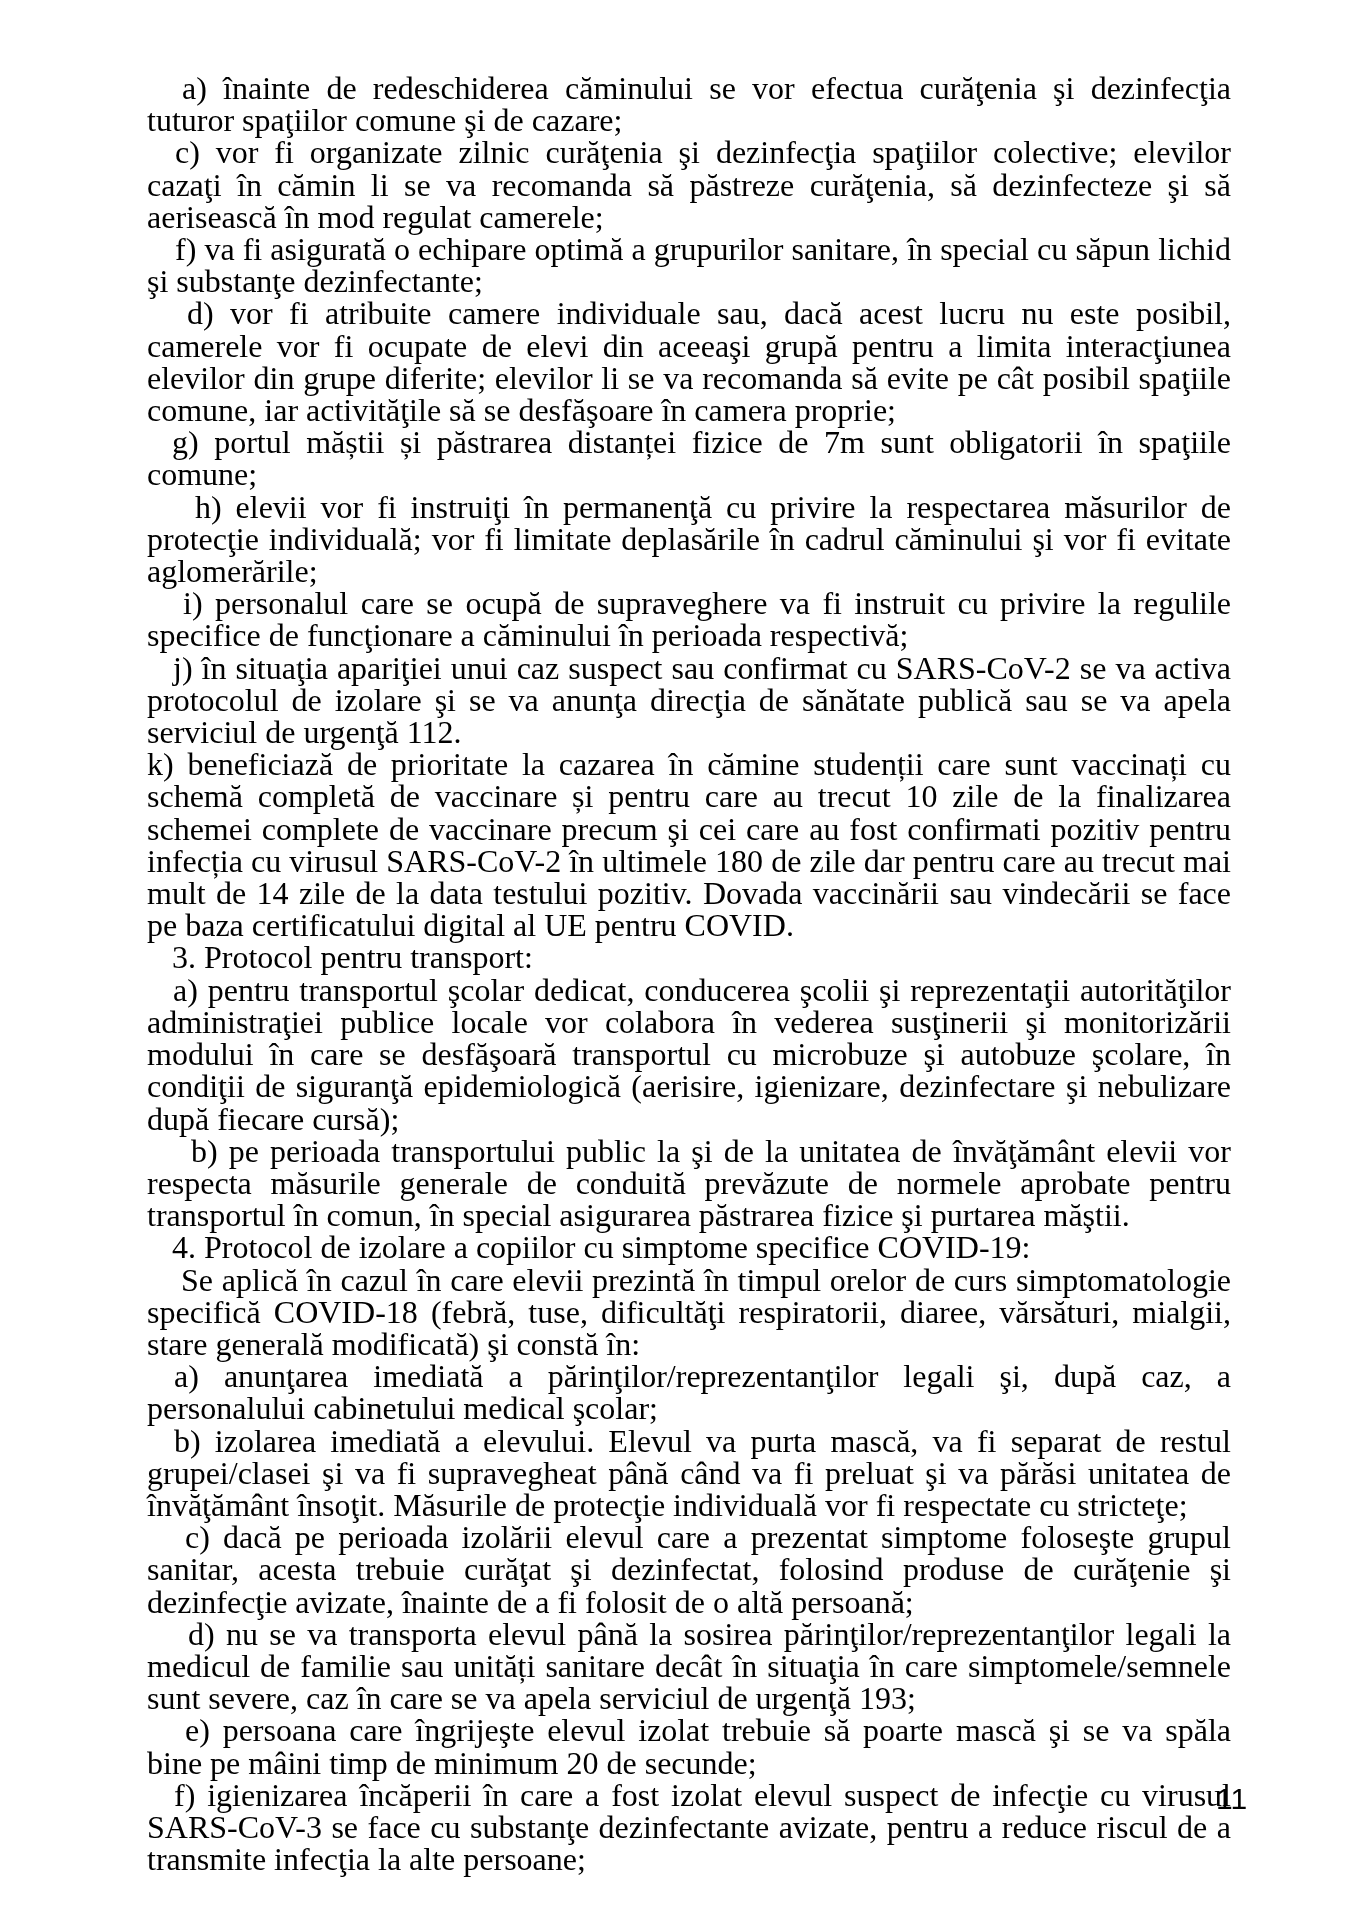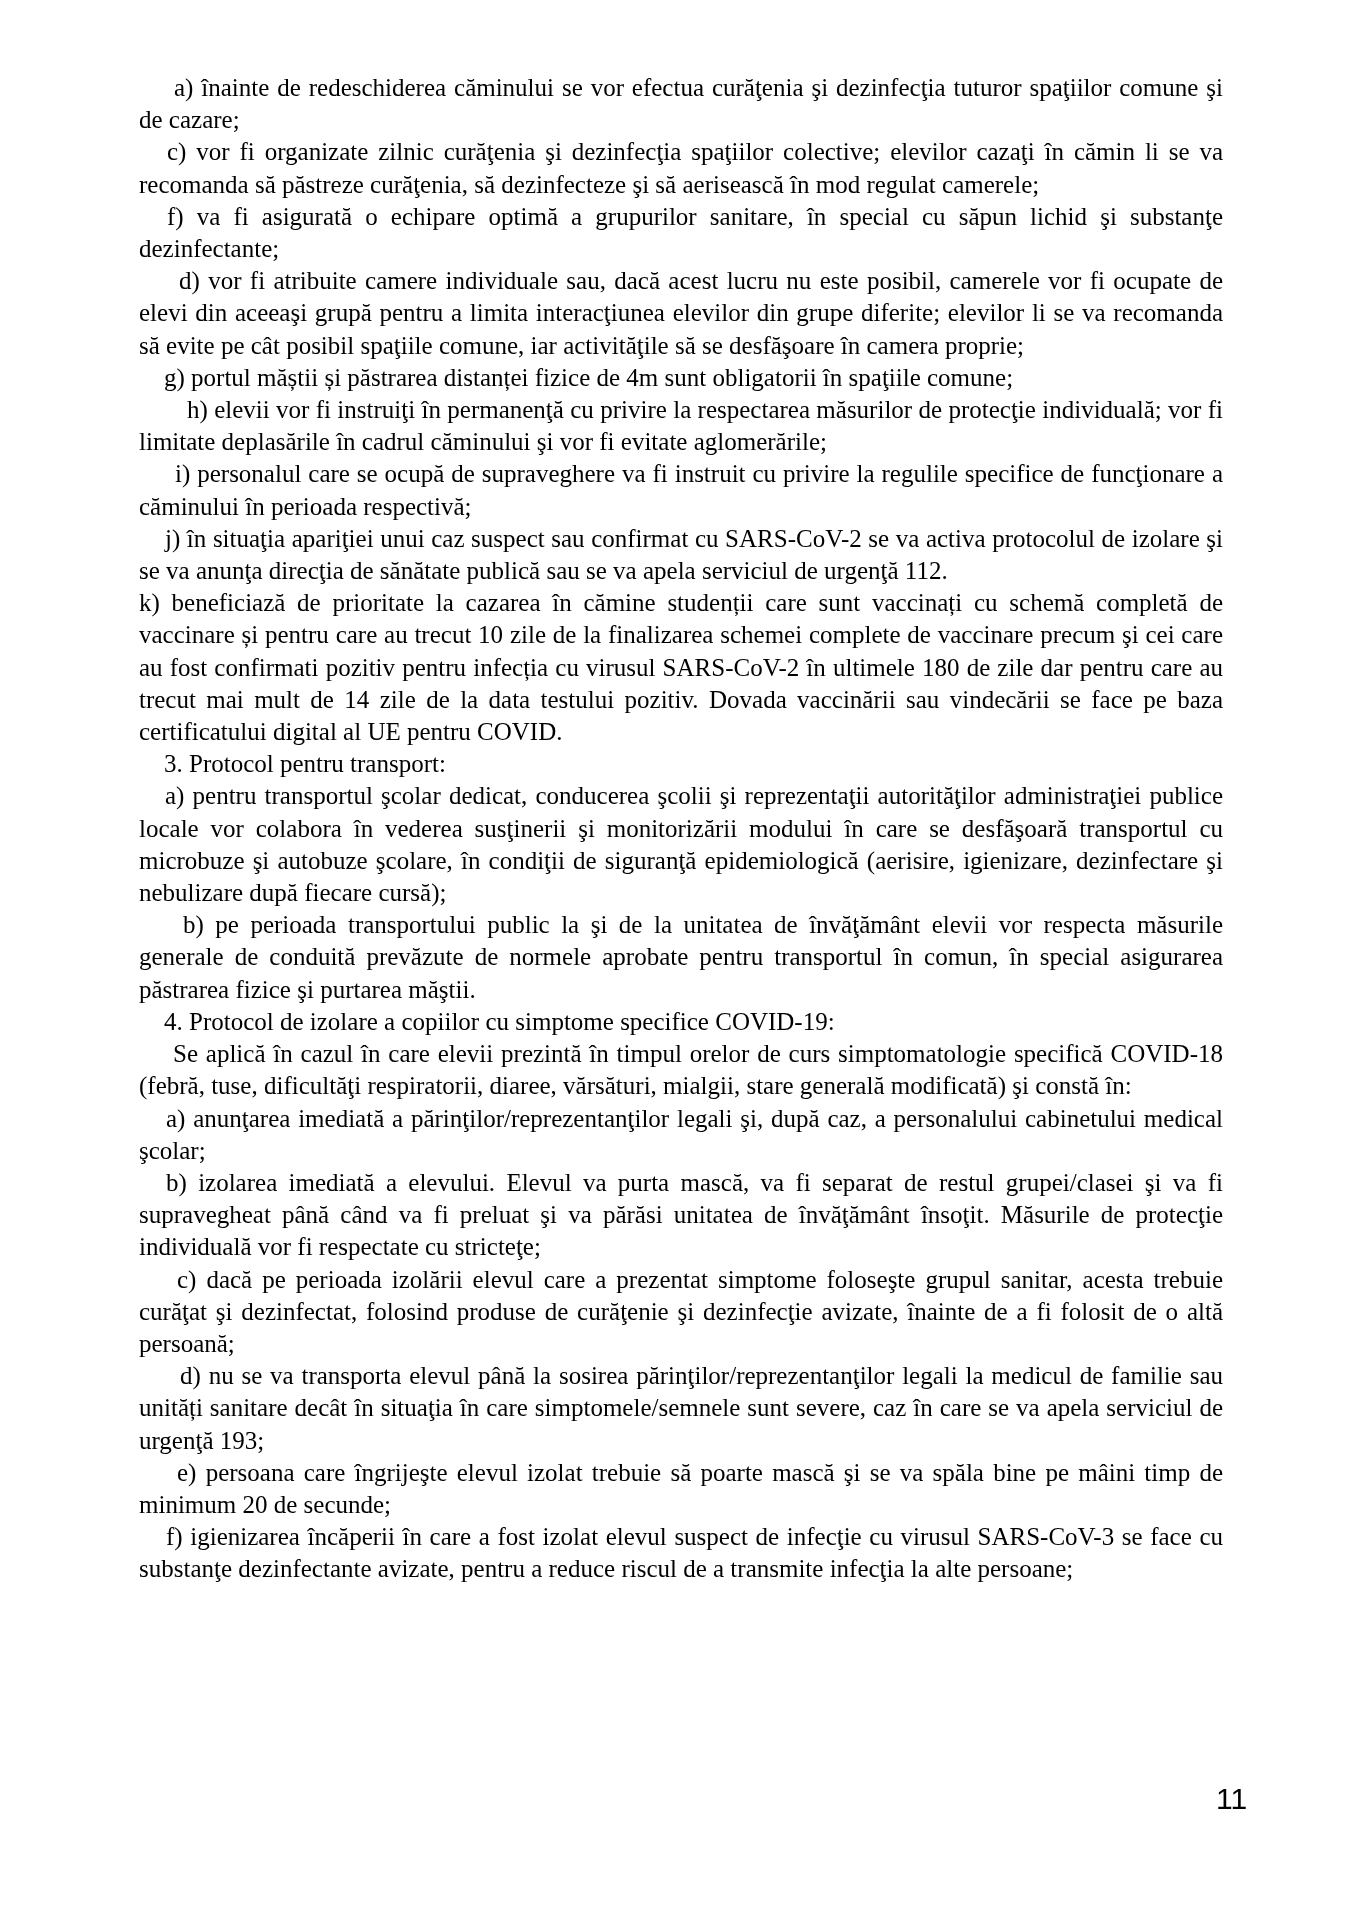--- a/index.html
+++ b/index.html
@@ -16,25 +16,25 @@
   .page {
     position: absolute;
     left: 0;
     top: 0;
     width: 1357px;
     height: 1920px;
     background: #ffffff;
   }
   .text-block {
     position: absolute;
-    left: 139px;
+    left: 147px;
     top: 72px;
     width: 1084px;
     font-family: "Liberation Serif", "DejaVu Serif", serif;
-    font-size: 25px;
+    font-size: 32px;
     line-height: 32.2px;
     color: #000000;
     text-align: justify;
   }
   .para {
     margin: 0;
     padding: 0;
   }
   .page-number {
     position: absolute;
@@ -47,21 +47,21 @@
 </style>
 </head>
 <body>
 
 <div class="page">
   <div class="text-block">
     <p class="para" style="text-indent:35px">a) înainte de redeschiderea căminului se vor efectua curăţenia şi dezinfecţia tuturor spaţiilor comune şi de cazare;</p>
     <p class="para" style="text-indent:28px">c) vor fi organizate zilnic curăţenia şi dezinfecţia spaţiilor colective; elevilor cazaţi în cămin li se va recomanda să păstreze curăţenia, să dezinfecteze şi să aerisească în mod regulat camerele;</p>
     <p class="para" style="text-indent:28px">f) va fi asigurată o echipare optimă a grupurilor sanitare, în special cu săpun lichid şi substanţe dezinfectante;</p>
     <p class="para" style="text-indent:40px">d) vor fi atribuite camere individuale sau, dacă acest lucru nu este posibil, camerele vor fi ocupate de elevi din aceeaşi grupă pentru a limita interacţiunea elevilor din grupe diferite; elevilor li se va recomanda să evite pe cât posibil spaţiile comune, iar activităţile să se desfăşoare în camera proprie;</p>
-    <p class="para" style="text-indent:25px">g) portul măștii și păstrarea distanței fizice de 4m sunt obligatorii în spaţiile comune;</p>
+    <p class="para" style="text-indent:25px">g) portul măștii și păstrarea distanței fizice de 7m sunt obligatorii în spaţiile comune;</p>
     <p class="para" style="text-indent:48px">h) elevii vor fi instruiţi în permanenţă cu privire la respectarea măsurilor de protecţie individuală; vor fi limitate deplasările în cadrul căminului şi vor fi evitate aglomerările;</p>
     <p class="para" style="text-indent:36px">i) personalul care se ocupă de supraveghere va fi instruit cu privire la regulile specifice de funcţionare a căminului în perioada respectivă;</p>
     <p class="para" style="text-indent:26px">j) în situaţia apariţiei unui caz suspect sau confirmat cu SARS-CoV-2 se va activa protocolul de izolare şi se va anunţa direcţia de sănătate publică sau se va apela serviciul de urgenţă 112.</p>
     <p class="para" style="text-indent:0">k) beneficiază de prioritate la cazarea în cămine studenții care sunt vaccinați cu schemă completă de vaccinare și pentru care au trecut 10 zile de la finalizarea schemei complete de vaccinare precum şi  cei care au fost confirmati pozitiv pentru infecția cu virusul SARS-CoV-2 în ultimele 180 de zile dar pentru care au trecut mai mult de 14 zile de la data testului pozitiv. Dovada vaccinării sau vindecării se face pe baza certificatului digital al UE pentru COVID.</p>
     <p class="para" style="text-indent:25px">3. Protocol pentru transport:</p>
     <p class="para" style="text-indent:26px">a) pentru transportul şcolar dedicat, conducerea şcolii şi reprezentaţii autorităţilor administraţiei publice locale vor colabora în vederea susţinerii şi monitorizării modului în care se desfăşoară transportul cu microbuze şi autobuze şcolare, în condiţii de siguranţă epidemiologică (aerisire, igienizare, dezinfectare şi nebulizare după fiecare cursă);</p>
     <p class="para" style="text-indent:44px">b) pe perioada transportului public la şi de la unitatea de învăţământ elevii vor respecta măsurile generale de conduită prevăzute de normele aprobate pentru transportul în comun, în special asigurarea păstrarea fizice şi purtarea măştii.</p>
     <p class="para" style="text-indent:25px">4. Protocol de izolare a copiilor cu simptome specifice COVID-19:</p>
     <p class="para" style="text-indent:34px">Se aplică în cazul în care elevii prezintă în timpul orelor de curs simptomatologie specifică COVID-18 (febră, tuse, dificultăţi respiratorii, diaree, vărsături, mialgii, stare generală modificată) şi constă în:</p>
     <p class="para" style="text-indent:27px">a) anunţarea imediată a părinţilor/reprezentanţilor legali şi, după caz, a personalului cabinetului medical şcolar;</p>

